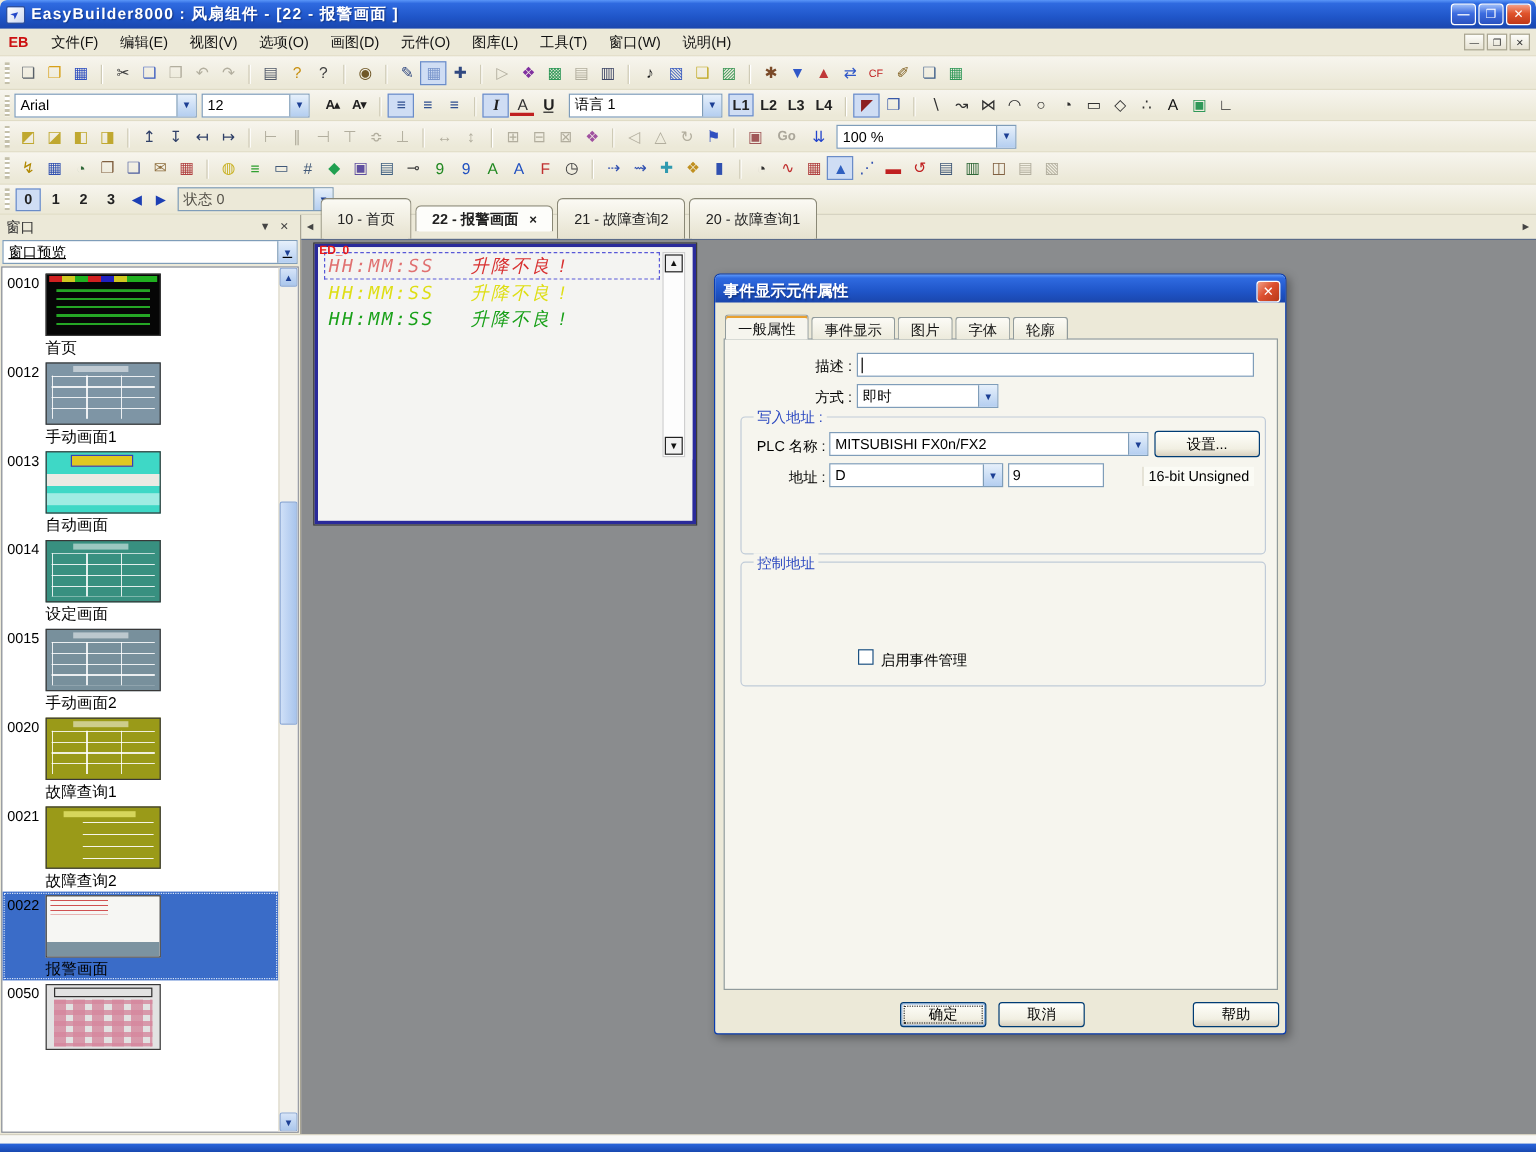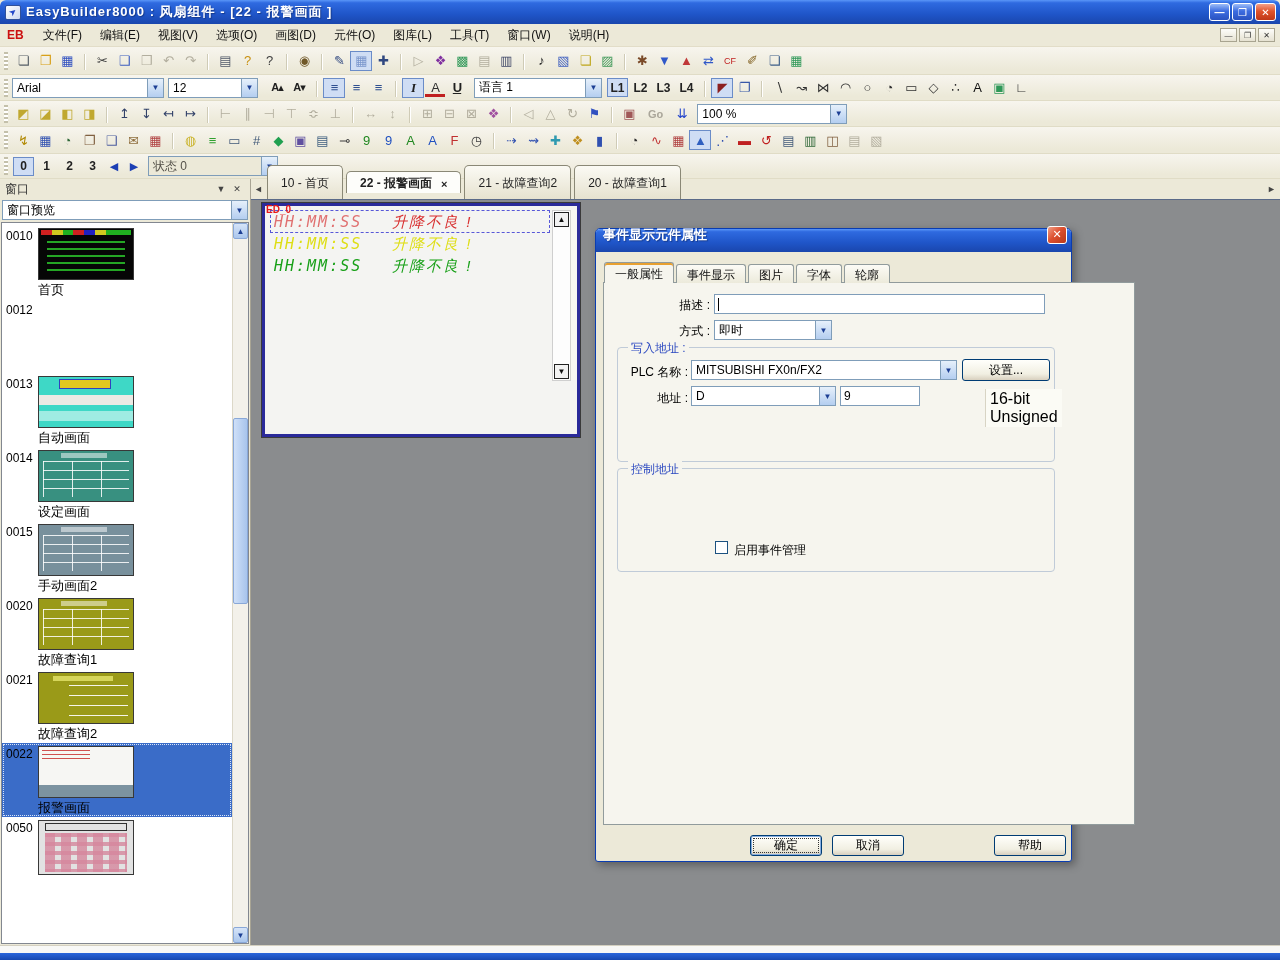--- a/index.html
+++ b/index.html
@@ -69,21 +69,21 @@
 
   
   .main{position:absolute;left:0;top:179px;right:0;bottom:15px;}
 
   
   .sidebar{position:absolute;left:0;top:0;width:251px;height:100%;background:#ece9d8;border-right:1px solid #a8a494;
     display:flex;flex-direction:column;}
   .sb-header{height:20px;display:flex;align-items:center;font-size:12px;padding:0 5px;color:#333;}
   .sb-header .sp{flex:1;}
   .sb-hbtn{width:16px;height:14px;font-size:9px;display:flex;align-items:center;justify-content:center;color:#444;}
-  .sb-combo{margin:1px 2px 2px 2px;}
+  .sb-combo{margin:1px 2px 2px 2px;text-decoration:underline;}
   .sb-list{position:relative;flex:1;background:#fff;border:1px solid #828790;margin:0 1px 1px 1px;overflow:hidden;
     padding:2px 16px 0 0;}
   .sb-item{display:flex;height:74px;padding:3px 0 0 4px;}
   .sb-item[data-selected="true"]{background:#3a6cc8;outline:1px dotted #d8e4f8;outline-offset:-2px;}
   .sb-id{width:32px;font-size:12px;color:#000;padding-top:1px;}
   .sb-col{display:flex;flex-direction:column;}
   .thumb{width:96px;height:55px;border:1px solid #383838;position:relative;overflow:hidden;}
   .sb-label{font-size:13px;color:#000;padding-top:1px;}
 
   [data-variant="home"]::before{content:"";position:absolute;left:2px;right:2px;top:1px;height:5px;
@@ -149,44 +149,44 @@
   .ev-sbtn.up{top:1px;} .ev-sbtn.down{bottom:1px;}
   .design-slate{position:absolute;left:0;right:0;bottom:0;height:51px;background:#5d7b8a;
     background-image:radial-gradient(#d8e8f0 1px,transparent 1.4px);background-size:25px 25px;background-position:10px 13px;}
   .ts-rect{position:absolute;left:4px;top:0;width:122px;height:27px;border:1px solid #eeeeee;}
   .ts-label{position:absolute;left:2px;top:-7px;color:#e81818;font-size:10px;font-weight:bold;}
   .ts-text{position:absolute;left:46px;top:3px;font-size:13px;color:#101010;}
 
   
   .dialog{position:absolute;left:344px;top:49px;width:477px;height:634px;background:#ece9d8;
     border:1px solid #0a3cb0;border-radius:5px 5px 3px 3px;box-shadow:3px 3px 8px rgba(0,0,0,.35);z-index:10;}
-  .dlg-title{height:23px;display:flex;align-items:center;padding:0 4px 12px 7px;border-radius:4px 4px 0 0;
+  .dlg-title{height:23px;display:flex;align-items:flex-end;padding:0 4px 0 7px;border-radius:4px 4px 0 0;
     background:linear-gradient(180deg,#5a96f8 0%,#2f6ae0 12%,#1f55c8 60%,#1a46ad 100%);}
   .dlg-title-text{flex:1;color:#fff;font-weight:bold;font-size:13px;text-shadow:1px 1px 1px #163a8c;}
   .dlg-close{width:20px;height:18px;border:1px solid #fff;border-radius:3px;color:#fff;font-size:11px;font-weight:bold;
     background:linear-gradient(135deg,#f0a088,#dd5030 45%,#b83818);display:flex;align-items:center;justify-content:center;}
   .dlg-tabs{position:absolute;left:8px;top:33px;height:21px;display:flex;align-items:flex-end;z-index:2;}
   .dtab{height:19px;padding:2px 10px 0;margin-right:2px;font-size:12px;color:#111;
     border:1px solid #919b9c;border-bottom:none;border-radius:3px 3px 0 0;
     background:linear-gradient(180deg,#fcfbf6,#eceadb);}
   .dtab[data-active="true"]{height:21px;background:#f6f5ee;box-shadow:inset 0 2px 0 #e8a030;padding-top:3px;}
-  .dlg-page{position:absolute;left:7px;top:53px;width:532px;height:543px;background:#f6f5ee;border:1px solid #919b9c;}
+  .dlg-page{position:absolute;left:7px;top:53px;width:462px;height:543px;background:#f6f5ee;border:1px solid #919b9c;}
   .dlabel{position:absolute;font-size:12px;color:#000;white-space:nowrap;}
   .r{text-align:right;}
   .txt{position:absolute;background:#fff;border:1px solid #7f9db9;height:20px;font-size:12px;padding:0 3px;
     display:flex;align-items:center;}
   .caret{width:1px;height:13px;background:#000;}
   .dcombo{position:absolute;}
   .group{position:absolute;border:1px solid #c0cbd8;border-radius:4px;}
   .group-title{position:absolute;left:10px;top:-8px;background:#f6f5ee;padding:0 3px;font-size:12px;color:#2b48c0;white-space:nowrap;}
   .btn{border:1px solid #003c74;border-radius:3px;font-size:12px;color:#000;
     background:linear-gradient(180deg,#fffffb 0%,#f1efe2 70%,#d8d0bf 100%);
     display:flex;align-items:center;justify-content:center;}
   .set-btn{position:absolute;width:88px;height:22px;}
-  .fmt{position:absolute;font-size:16px;color:#000;background:#fbfbf5;padding:1px 4px;border-left:1px solid #d8d4c4;margin-left:33px;}
+  .fmt{position:absolute;font-size:12px;color:#000;background:#fbfbf5;padding:1px 4px;border-left:1px solid #d8d4c4;}
   .checkbox{position:absolute;width:13px;height:13px;background:#fff;border:1px solid #1c5180;}
   .dlg-btn{position:absolute;width:72px;height:21px;}
   .dlg-btn[data-default="true"]{box-shadow:inset 0 0 0 1px #88aee0;outline:1px dotted #333;outline-offset:-4px;}
 
   
   .statusbar{position:absolute;left:0;right:0;bottom:0;height:15px;}
   .status-inner{position:absolute;left:0;right:0;top:0;height:8px;background:#f8f8f6;border-top:1px solid #d4d0c0;}
   .status-frame{position:absolute;left:0;right:0;bottom:0;height:7px;background:linear-gradient(180deg,#2a66dc,#1848b0);}
 </style>
 </head>
@@ -436,20 +436,24 @@
 
       <div class="sb-item" data-name="window-preview-item">
             <span class="sb-id" data-name="window-number">0010</span>
             <span class="sb-col">
               <span class="thumb" data-name="window-thumbnail" data-variant="home" style="background-color: rgb(6, 6, 6);"></span>
               <span class="sb-label" data-name="window-label">首页</span>
             </span>
           </div>
           <div class="sb-item" data-name="window-preview-item">
             <span class="sb-id" data-name="window-number">0012</span>
+            <span class="sb-col">
+              <span class="thumb" data-name="window-thumbnail" data-variant="grid" style="background-color: rgb(126, 149, 165);"></span>
+              <span class="sb-label" data-name="window-label">手动画面1</span>
+            </span>
           </div>
           <div class="sb-item" data-name="window-preview-item">
             <span class="sb-id" data-name="window-number">0013</span>
             <span class="sb-col">
               <span class="thumb" data-name="window-thumbnail" data-variant="teal" style="background-color: rgb(62, 216, 198);"></span>
               <span class="sb-label" data-name="window-label">自动画面</span>
             </span>
           </div>
           <div class="sb-item" data-name="window-preview-item">
             <span class="sb-id" data-name="window-number">0014</span>

